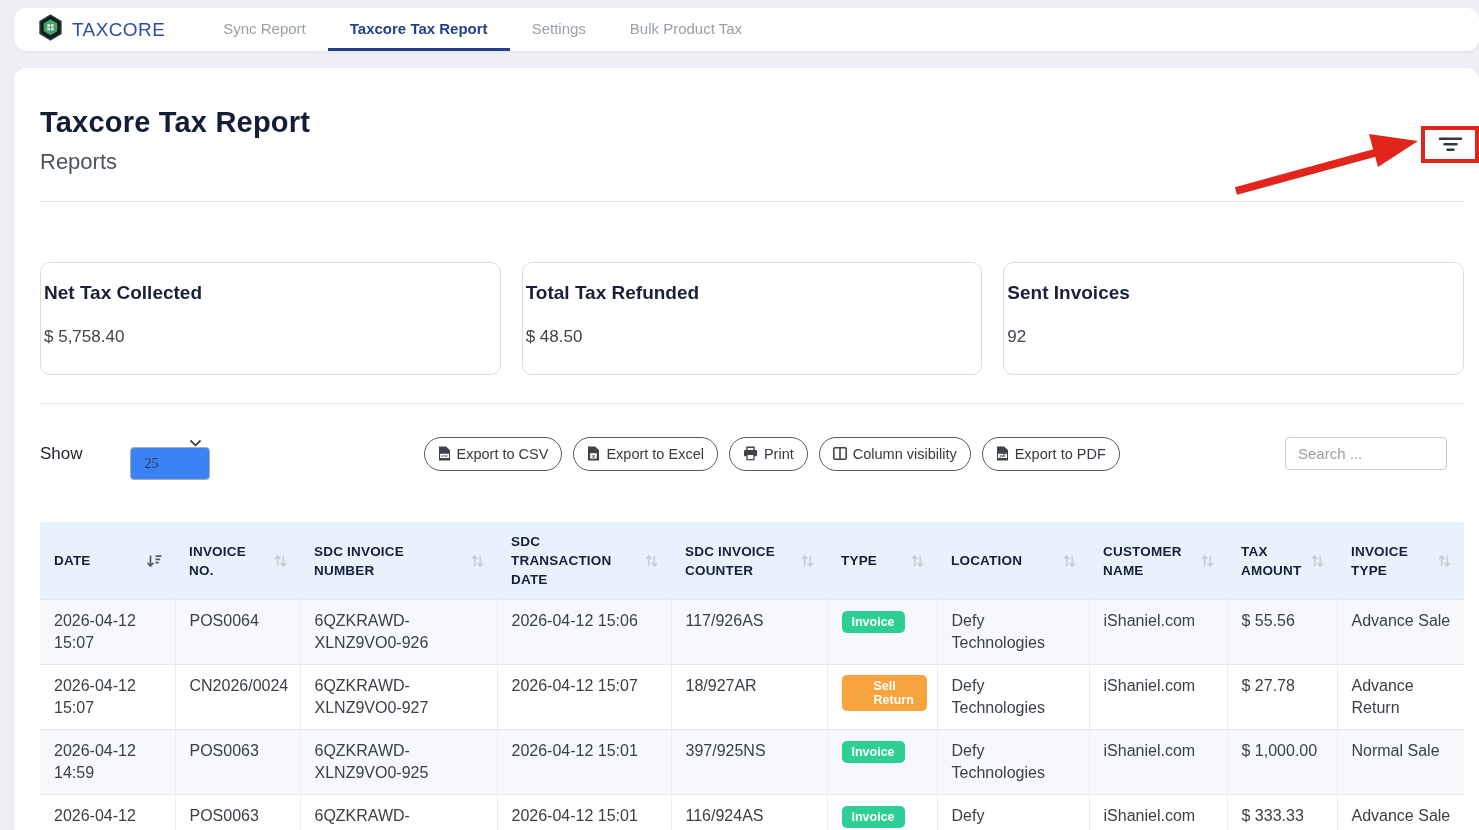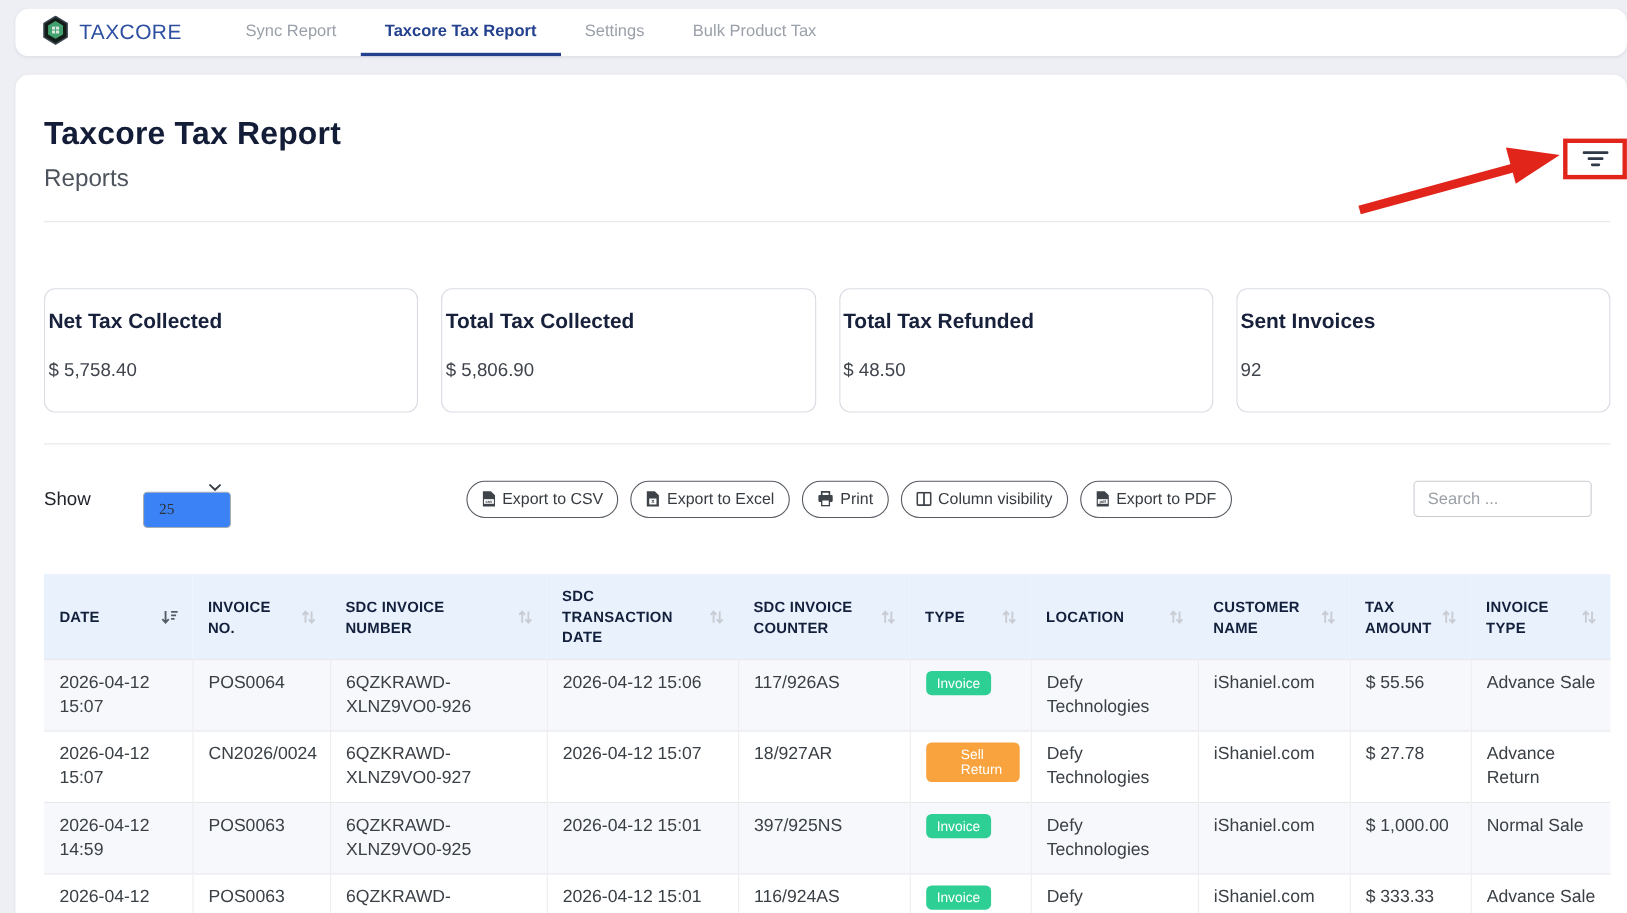--- a/index.html
+++ b/index.html
@@ -89,21 +89,21 @@
   .report-table tbody td {
     padding: 10px 10px 10px 14px; font-size: 16px; line-height: 22px;
     color: #3a4046; vertical-align: top;
     border-top: 1px solid #e7e9ed; border-right: 1px solid #ededf0;
   }
   .report-table tbody td:last-child { border-right: none; }
   .report-table tbody tr.striped { background: #f7f8fb; }
   .report-table tbody tr.partial td { height: 40px; }
   .badge {
     display: inline-block; padding: 4px 10px; border-radius: 5px;
-    color: #fff; font-size: 12.5px; font-weight: 400; line-height: 14px;
+    color: #fff; font-size: 12.5px; font-weight: 700; line-height: 14px;
   }
   .badge.green { background: #2ecf94; }
   .badge.orange { background: #f8a33d; padding-left: 32px; }
 
   
   .annot-box {
     position: absolute; left: 1421px; top: 126px; width: 58px; height: 37px;
     border: 4px solid #e1251b; background: #fff; z-index: 20;
     display: flex; align-items: center; justify-content: center;
   }
@@ -135,24 +135,20 @@
   <h1 class="page-title">Taxcore Tax Report</h1>
   <div class="page-subtitle">Reports</div>
   <div class="divider"></div>
 
   <section class="summary-row">
       <div class="sum-card">
         <div class="sum-title">Net Tax Collected</div>
         <div class="sum-value">$ 5,758.40</div>
       </div>
       <div class="sum-card">
-        <div class="sum-title">Total Tax Collected</div>
-        <div class="sum-value">$ 5,806.90</div>
-      </div>
-      <div class="sum-card">
         <div class="sum-title">Total Tax Refunded</div>
         <div class="sum-value">$ 48.50</div>
       </div>
       <div class="sum-card">
         <div class="sum-title">Sent Invoices</div>
         <div class="sum-value">92</div>
       </div>
     </section>
   <div class="divider2"></div>
 

